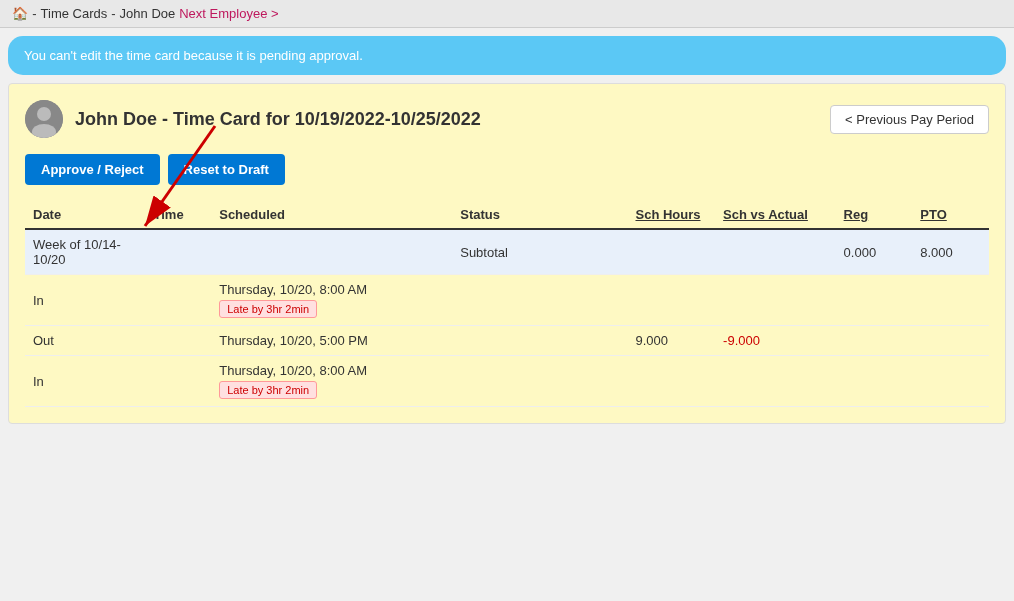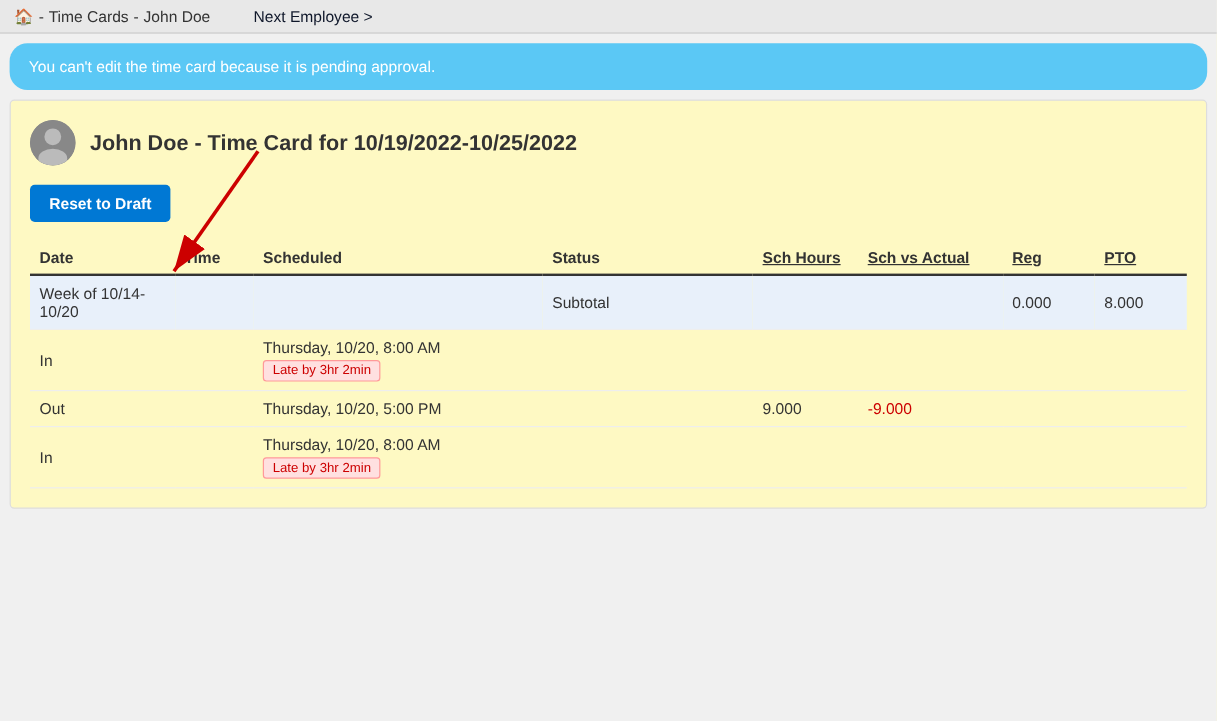--- a/index.html
+++ b/index.html
@@ -6,21 +6,21 @@
     body { font-family: Arial, sans-serif; font-size: 13px; background: #f0f0f0; color: #333; }
 
     .top-bar {
       background: #e8e8e8;
       padding: 6px 12px;
       display: flex;
       align-items: center;
       gap: 4px;
       border-bottom: 1px solid #ccc;
     }
-    .top-bar a { color: #0f172a; text-decoration: none; margin-left: 32px; }
+    .top-bar a { color: #be185d; text-decoration: none; }
 
     .alert-bar {
       background: #5bc8f5;
       color: #fff;
       padding: 12px 16px;
       margin: 8px;
       border-radius: 15px;
       font-size: 13px;
     }
 
@@ -194,23 +194,25 @@
   <div class="card-header">
     <div class="avatar">
 
       <svg width="38" height="38" viewBox="0 0 38 38">
         <circle cx="19" cy="19" r="19" fill="#888"></circle>
         <circle cx="19" cy="14" r="7" fill="#bbb"></circle>
         <ellipse cx="19" cy="32" rx="12" ry="8" fill="#bbb"></ellipse>
       </svg>
     </div>
     <span class="card-title">John Doe - Time Card for 10/19/2022-10/25/2022</span>
+    <button class="btn-prev-period">&lt; Previous Pay Period</button>
   </div>
 
   <div class="action-buttons">
+    <button class="btn-approve">Approve / Reject</button>
     <button class="btn-reset">Reset to Draft</button>
   </div>
 
   <div class="table-wrapper" style="position:relative;">
 
     <svg class="arrow-svg" width="220" height="160" viewBox="0 0 220 160" xmlns="http://www.w3.org/2000/svg" style="top:-85px; left:60px;">
       <defs>
         <marker id="arrowhead" markerWidth="10" markerHeight="7" refX="10" refY="3.5" orient="auto">
           <polygon points="0 0, 10 3.5, 0 7" fill="#cc0000"></polygon>
         </marker>

